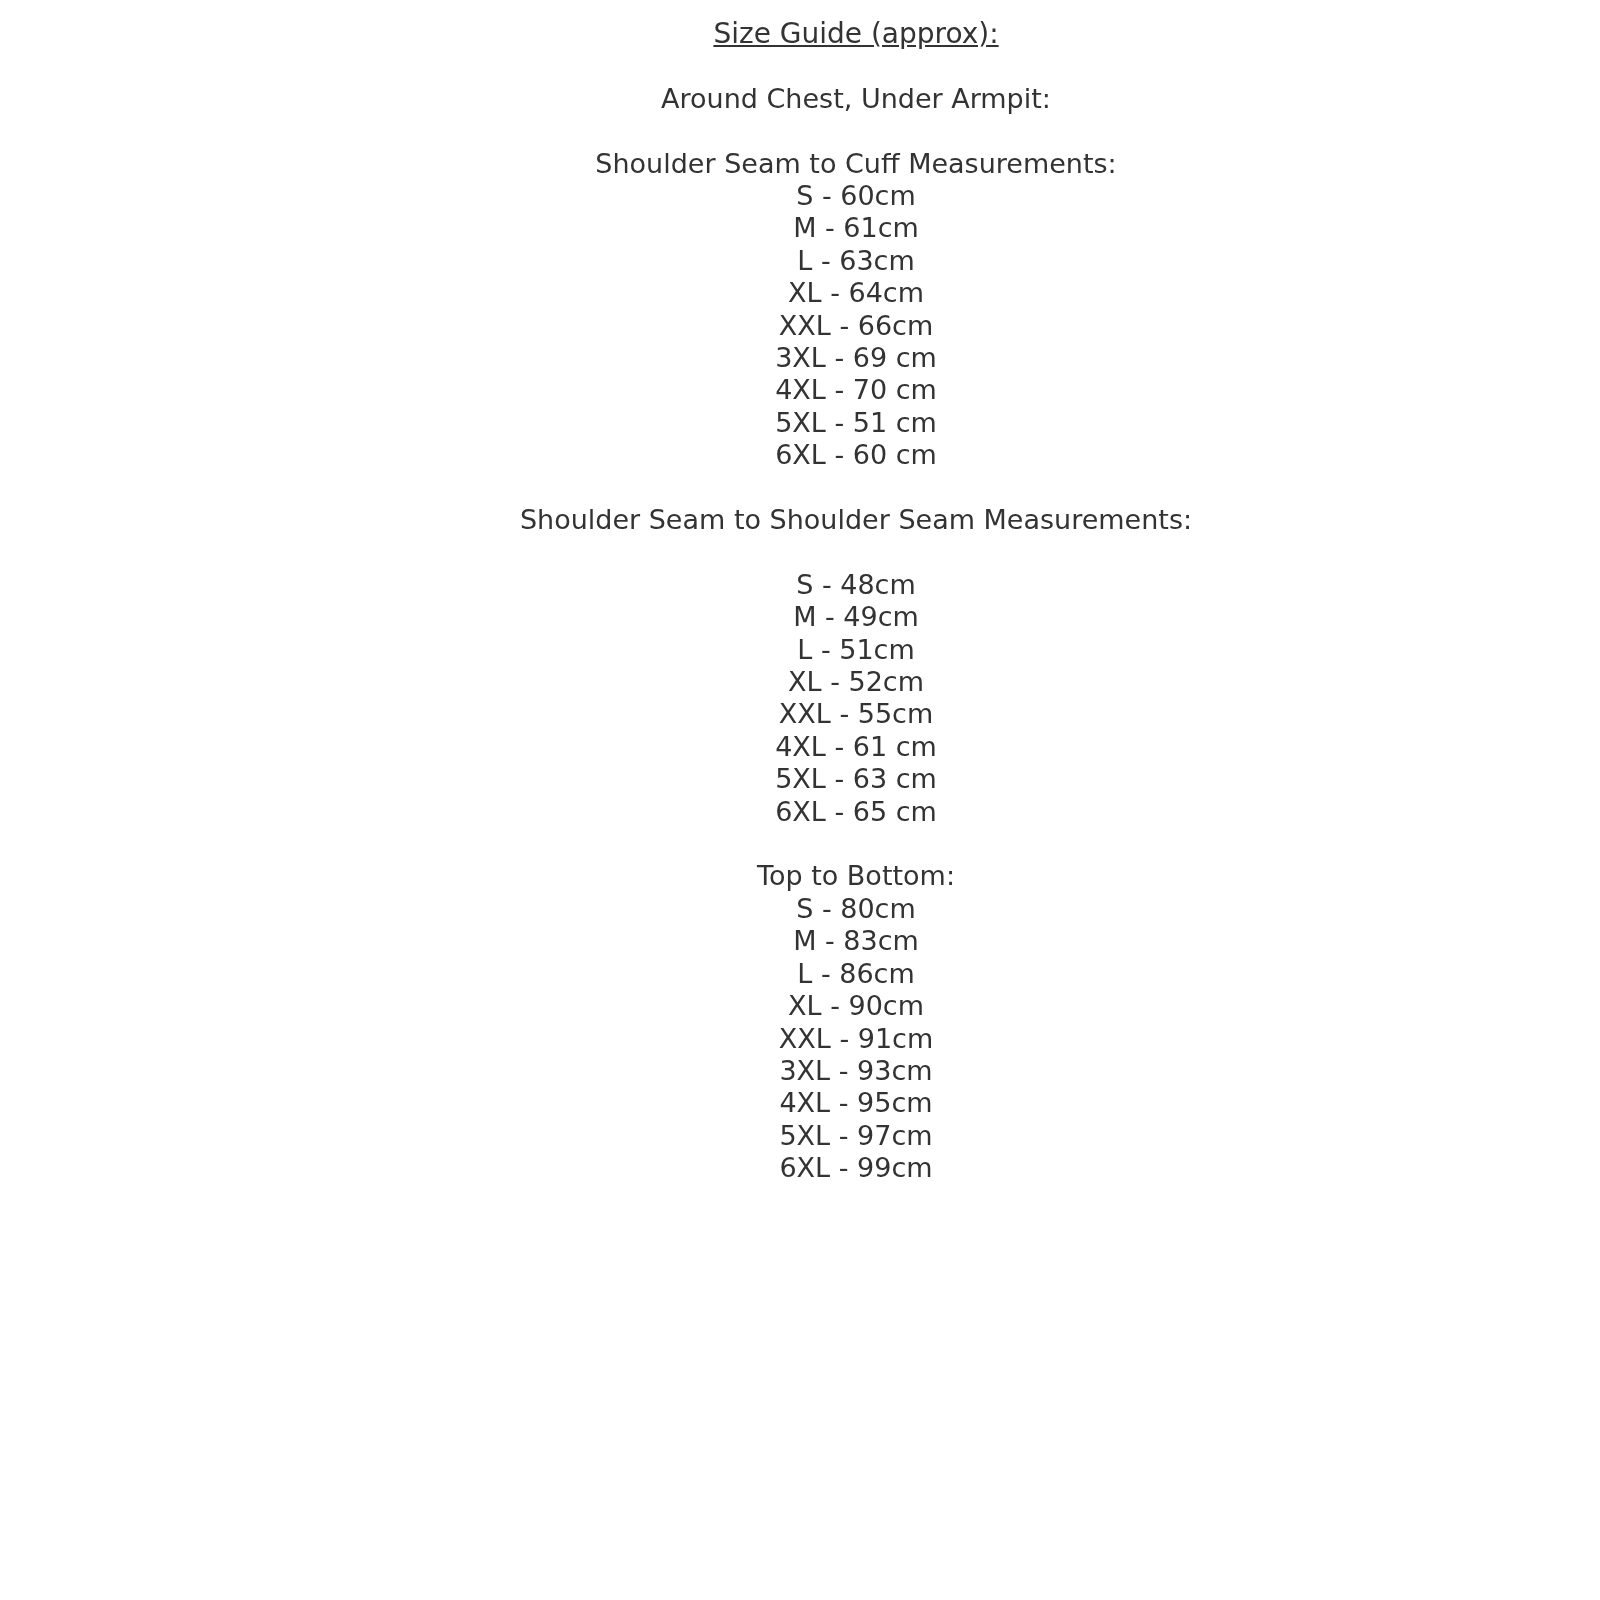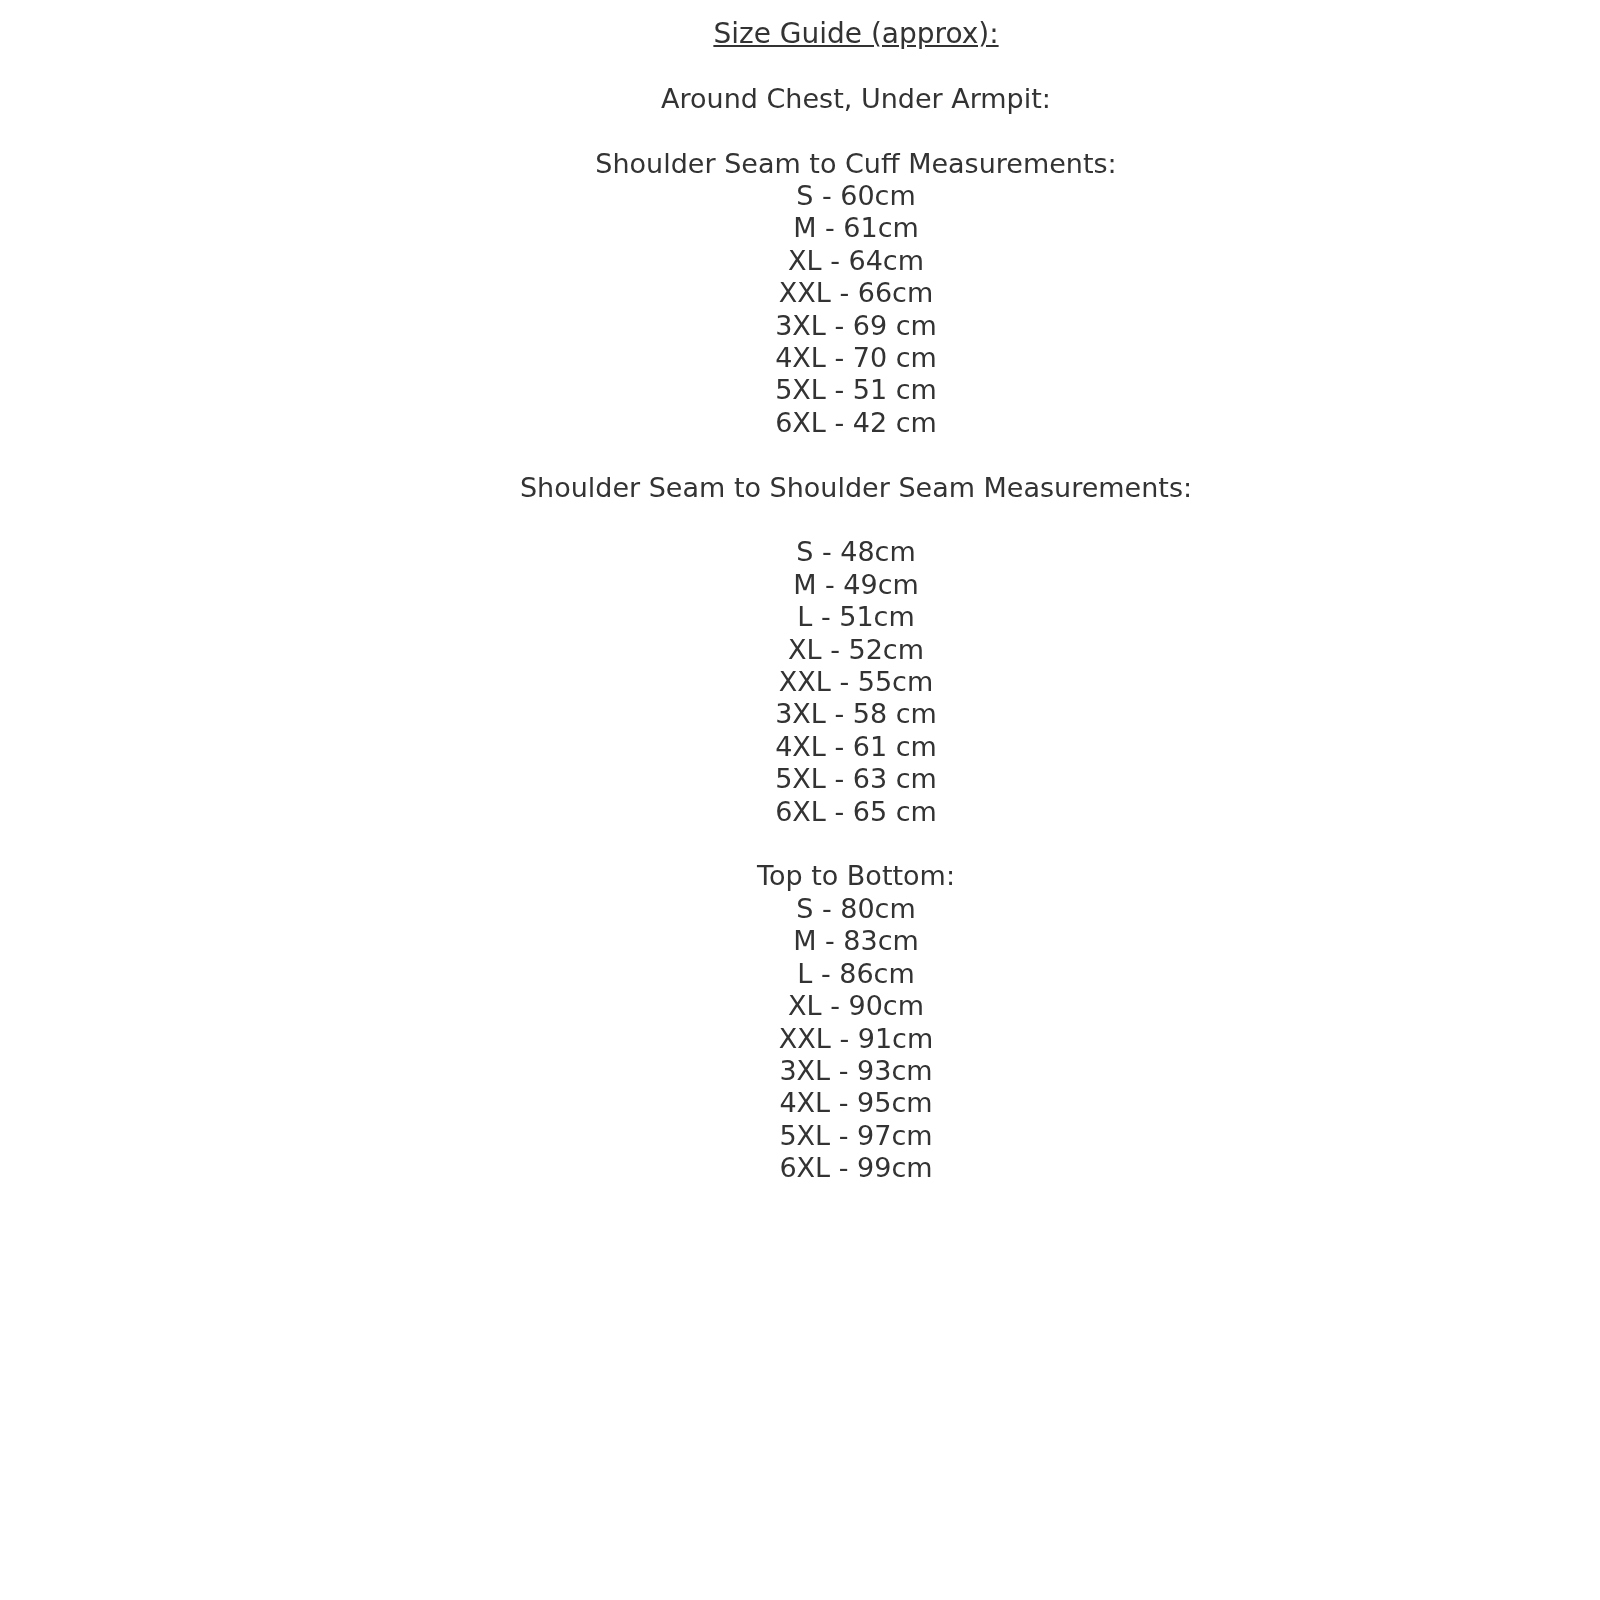--- a/index.html
+++ b/index.html
@@ -47,38 +47,38 @@
 
   <section class="size-section gap-after-heading">
     <h2 class="heading">Around Chest, Under Armpit:</h2>
   </section>
 
   <section class="size-section">
     <h2 class="heading">Shoulder Seam to Cuff Measurements:</h2>
     <div class="lines">
         <div>S - 60cm</div>
         <div>M - 61cm</div>
+        <div>L - 63cm</div>
         <div>XL - 64cm</div>
         <div>XXL - 66cm</div>
         <div>3XL - 69 cm</div>
         <div>4XL - 70 cm</div>
         <div>5XL - 51 cm</div>
-        <div>6XL - 42 cm</div>
+        <div>6XL - 60 cm</div>
       </div>
   </section>
 
   <section class="size-section gap-after-heading">
     <h2 class="heading">Shoulder Seam to Shoulder Seam Measurements:</h2>
     <div class="lines">
         <div>S - 48cm</div>
         <div>M - 49cm</div>
         <div>L - 51cm</div>
         <div>XL - 52cm</div>
         <div>XXL - 55cm</div>
-        <div>3XL - 58 cm</div>
         <div>4XL - 61 cm</div>
         <div>5XL - 63 cm</div>
         <div>6XL - 65 cm</div>
       </div>
   </section>
 
   <section class="size-section">
     <h2 class="heading">Top to Bottom:</h2>
     <div class="lines">
         <div>S - 80cm</div>

